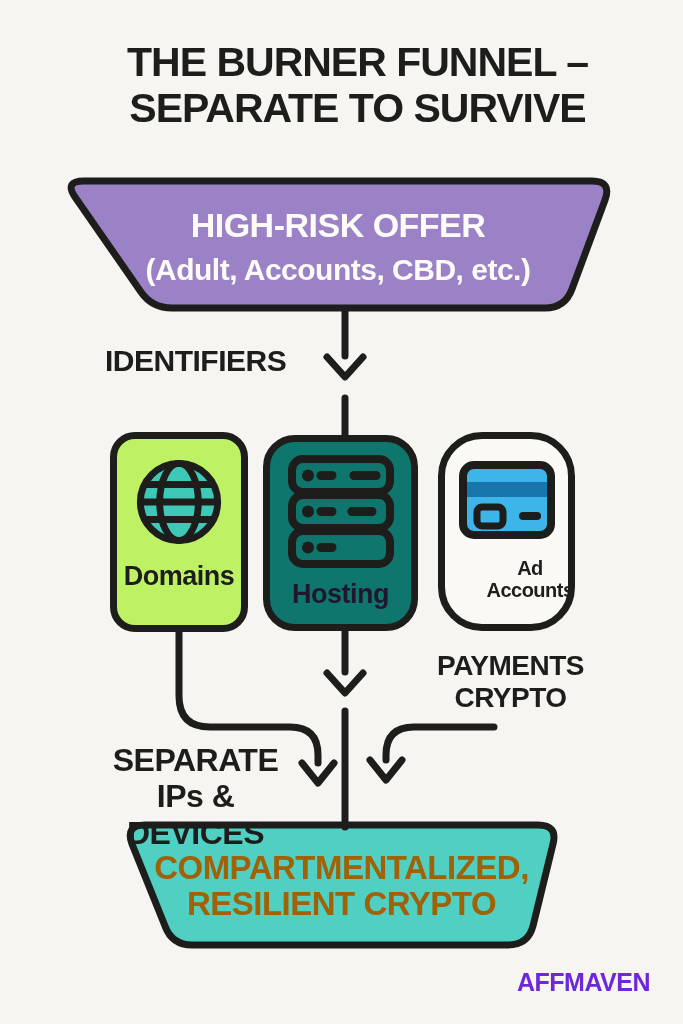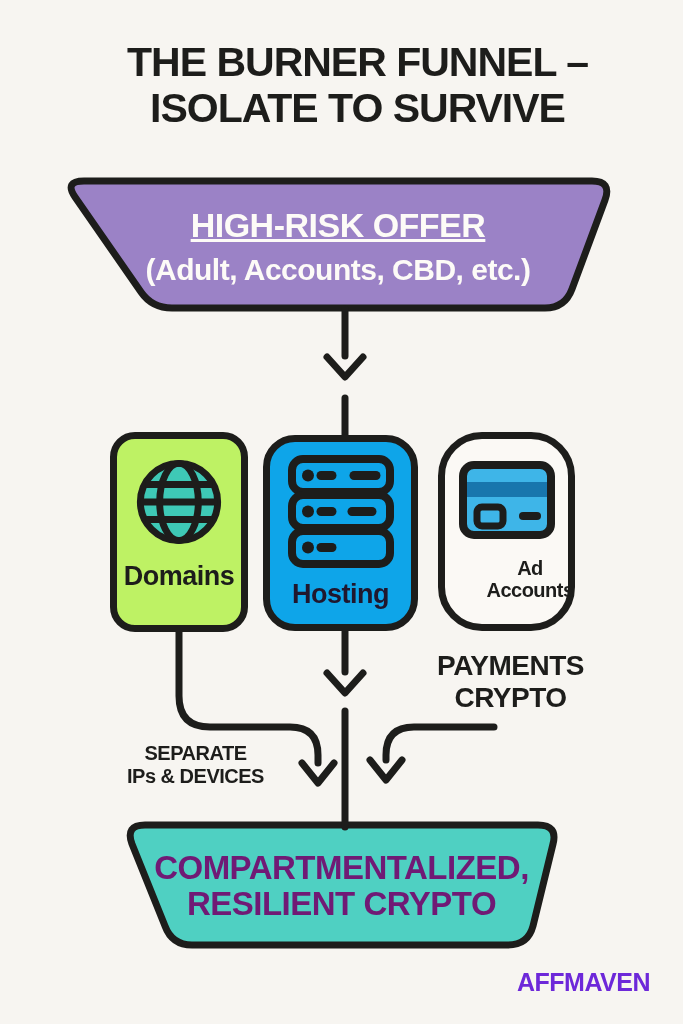--- a/index.html
+++ b/index.html
@@ -11,40 +11,40 @@
   .abs { position:absolute; }
   #diagram-svg { position:absolute; left:0; top:0; z-index:1; }
   .title {
     left:0; right:0; top:40px; text-align:center;
     font-size:41px; font-weight:800; letter-spacing:-1px; line-height:1.12;
     color:#1d1d1b; z-index:2;padding-left:32px;
   }
   .top-funnel-text {
     left:64px; width:548px; top:206px; text-align:center; color:#fdfbf7; z-index:2;
   }
-  .top-funnel-text .l1 { font-size:34px; font-weight:800; letter-spacing:-0.5px;text-decoration:underline; }
+  .top-funnel-text .l1 { font-size:34px; font-weight:800; letter-spacing:-0.5px; }
   .top-funnel-text .l2 { font-size:30px; font-weight:700; margin-top:8px; letter-spacing:-0.5px; }
   .side-label { font-weight:800; line-height:1.14; letter-spacing:-0.5px; z-index:2; color:#1d1d1b; }
   .no-shared { left:105px; top:344px; font-size:30px; text-align:left; }
   .crypto    { left:433px; top:650px; width:155px; font-size:28px; text-align:center; }
-  .separate  { left:98px;  top:742px; width:195px; font-size:20px; text-align:center; }
+  .separate  { left:98px;  top:742px; width:195px; font-size:32px; text-align:center; }
   .node {
     z-index:2; box-sizing:border-box; border:7px solid #1d1d1b;
     display:flex; flex-direction:column; align-items:center;
   }
   .node-domains { left:110px; top:432px; width:138px; height:200px; border-radius:25px; background:#bef264; padding-top:17px; }
-  .node-hosting { left:263px; top:435px; width:155px; height:196px; border-radius:32px; background:#0ea5e9; padding-top:13px; }
+  .node-hosting { left:263px; top:435px; width:155px; height:196px; border-radius:32px; background:#0f766e; padding-top:13px; }
   .node-ad      { left:438px; top:432px; width:137px; height:199px; border-radius:44px; background:#fbf9f5; padding-top:22px; }
   .node-label { font-weight:800; letter-spacing:-0.5px; text-align:center; }
   .node-domains .node-label { font-size:27px; margin-top:13px; color:#1d1d1b; }
   .node-hosting .node-label { font-size:27px; margin-top:10px; color:#20172e; }
   .node-ad .node-label { font-size:20px; margin-top:18px; line-height:1.1; width:100px; color:#1d1d1b;margin-left:47px; }
   .bottom-funnel-text {
     left:125px; width:433px; top:850px; text-align:center; z-index:2;
-    color:#701a75; font-size:33px; font-weight:800; line-height:1.1; letter-spacing:-0.5px;
+    color:#a16207; font-size:33px; font-weight:800; line-height:1.1; letter-spacing:-0.5px;
   }
   .brand { right:33px; top:968px; font-size:25px; font-weight:800; letter-spacing:-0.5px; z-index:2; color:#6d28d9; }
 </style>
 </head>
 <body>
 
 <div id="canvas">
 
   <svg id="diagram-svg" width="683" height="1024" viewBox="0 0 683 1024">
 
@@ -71,29 +71,30 @@
     </g>
 
     <g stroke="#1d1d1b" stroke-width="7" fill="none" stroke-linecap="round" stroke-linejoin="round">
       <path d="M494,727 L414,727 Q386,727 386,755 L386,760"></path>
       <path d="M370,760 L386,780 L402,760"></path>
     </g>
   </svg>
 
   <div class="abs title">
     <div>THE BURNER FUNNEL –</div>
-    <div>ISOLATE TO SURVIVE</div>
+    <div>SEPARATE TO SURVIVE</div>
   </div>
 
   <div class="abs top-funnel-text">
     <div class="l1">HIGH-RISK OFFER</div>
     <div class="l2">(Adult, Accounts, CBD, etc.)</div>
   </div>
 
   <div class="abs side-label no-shared">
+    <div>IDENTIFIERS</div>
   </div>
   <div class="abs side-label crypto">
     <div>PAYMENTS</div>
     <div>CRYPTO</div>
   </div>
   <div class="abs side-label separate">
     <div>SEPARATE</div>
     <div>IPs &amp; DEVICES</div>
   </div>
 

